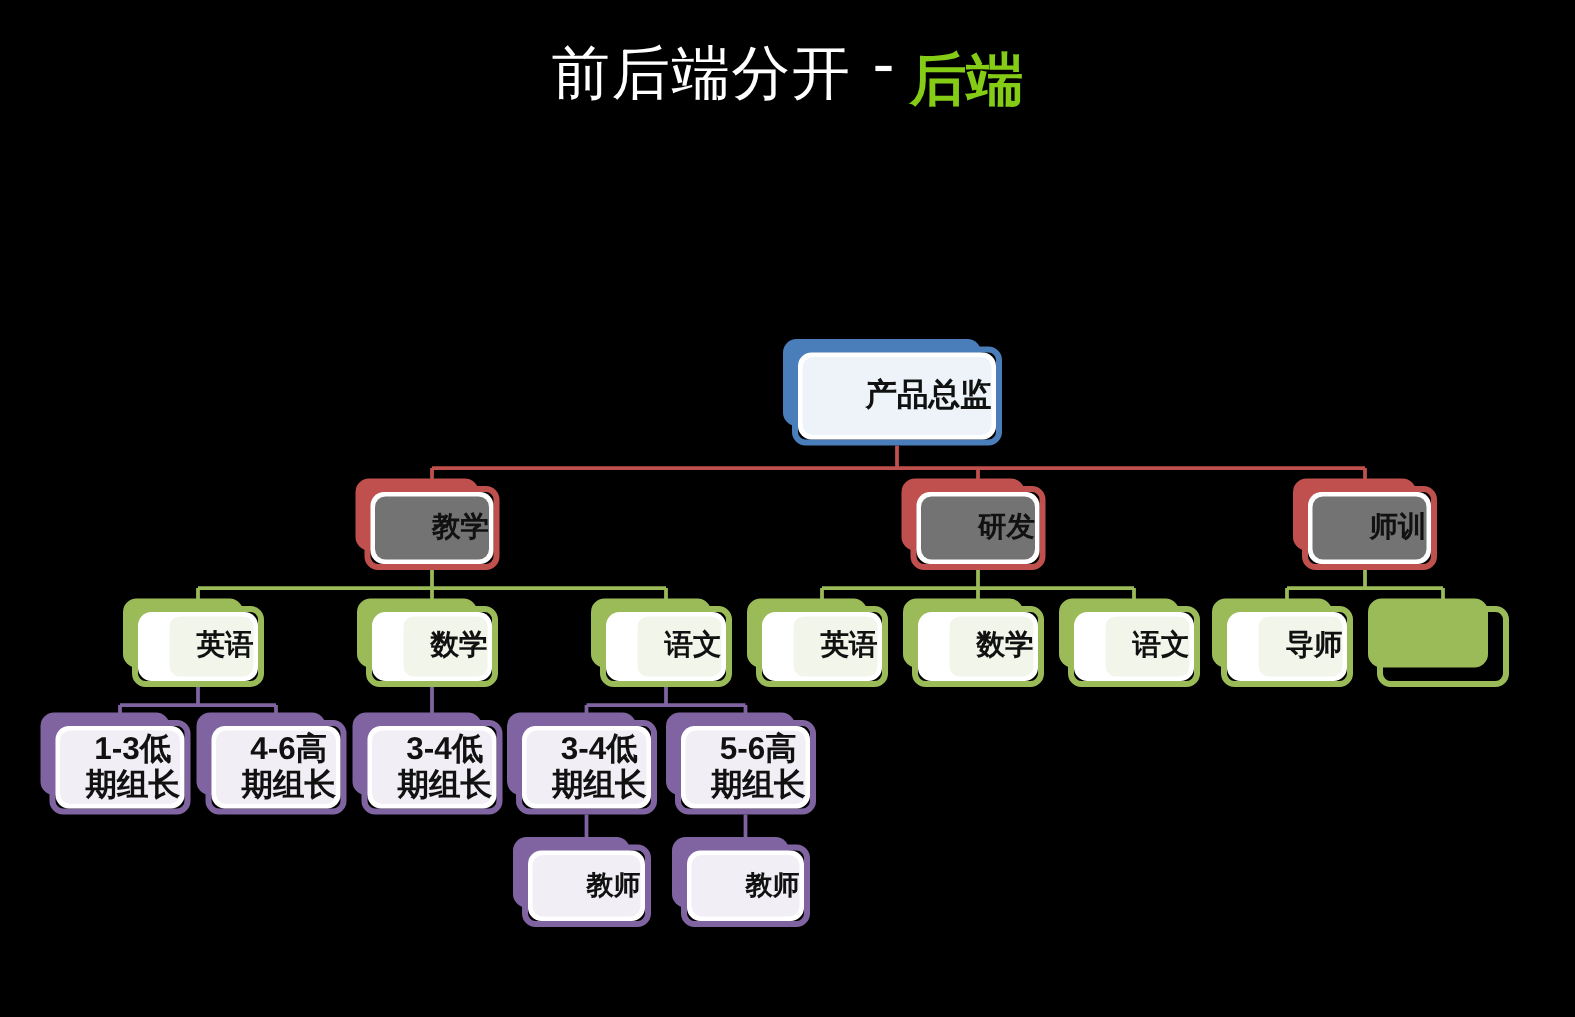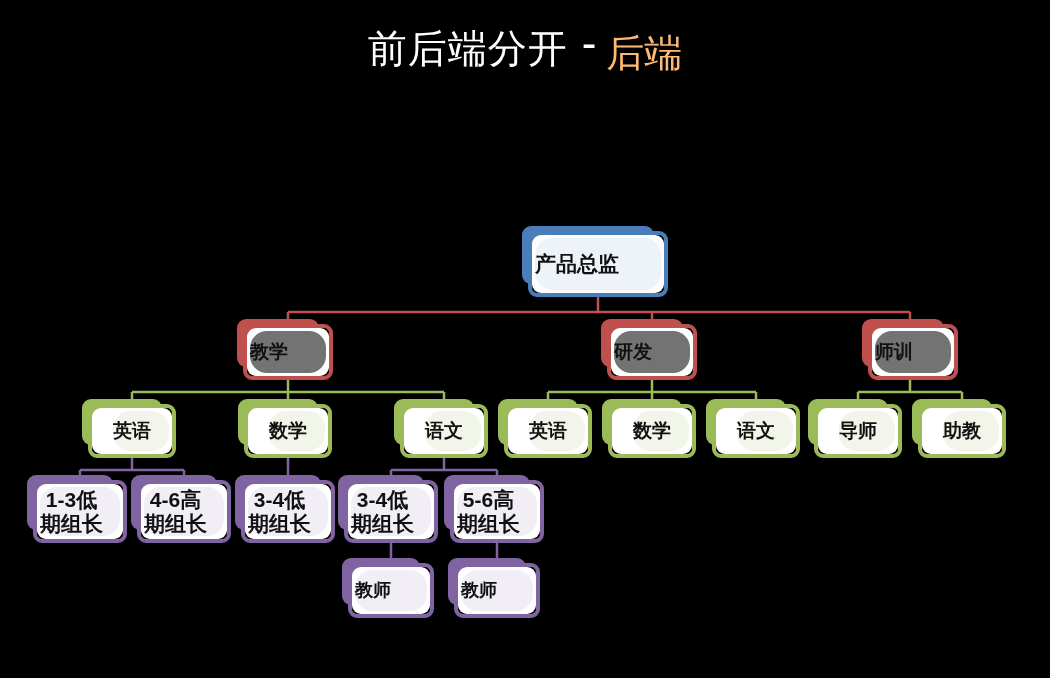--- a/index.html
+++ b/index.html
@@ -39,22 +39,22 @@
   #title-dash {
     font-size: 44px;
     color: #ffffff;
     vertical-align: middle;
     margin: 0 10px 0 14px;
     position: relative;
     top: -6px;
   }
   #title-sub {
     font-size: 38px;
-    font-weight: 400;
-    color: #fdba74;
+    font-weight: 700;
+    color: #84cc16;
     vertical-align: middle;
     position: relative;
     top: 4px;
   }
 
   
   #connectors {
     position: absolute;
     left: 0;
     top: 0;
@@ -95,23 +95,23 @@
     background: #ffffff;
     padding: 3px;
     display: flex;
     align-items: center;
     justify-content: center;
   }
   .node .inner {
     width: 100%;
     height: 100%;
     box-sizing: border-box;
-    border-radius: 17px;
+    border-radius: 7px;
     display: flex;
-    align-items: flex-start;
+    align-items: flex-end;
     justify-content: center;
     flex-direction: column;
   }
   .node .label {
     font-weight: bold;
     color: #111111;
     line-height: 1.12;
     letter-spacing: 0px;
     white-space: nowrap;
   }
@@ -301,25 +301,20 @@
     <span class="plate"></span>
     <span class="face">
       <span class="inner">
         <span class="label">导师</span>
       </span>
     </span>
   </div>
 
   <div class="node n-green tier-subj" style="left:918px; top:404px; width:88px; height:54px;">
     <span class="plate"></span>
-    <span class="face">
-      <span class="inner">
-        <span class="label">助教</span>
-      </span>
-    </span>
   </div>
 
   <div class="node n-purple tier-lead" style="left:33px; top:480px; width:94px; height:63px;">
     <span class="plate"></span>
     <span class="face">
       <span class="inner">
         <span class="label"><span>1-3低</span><span class="l2">期组长</span></span>
       </span>
     </span>
   </div>

